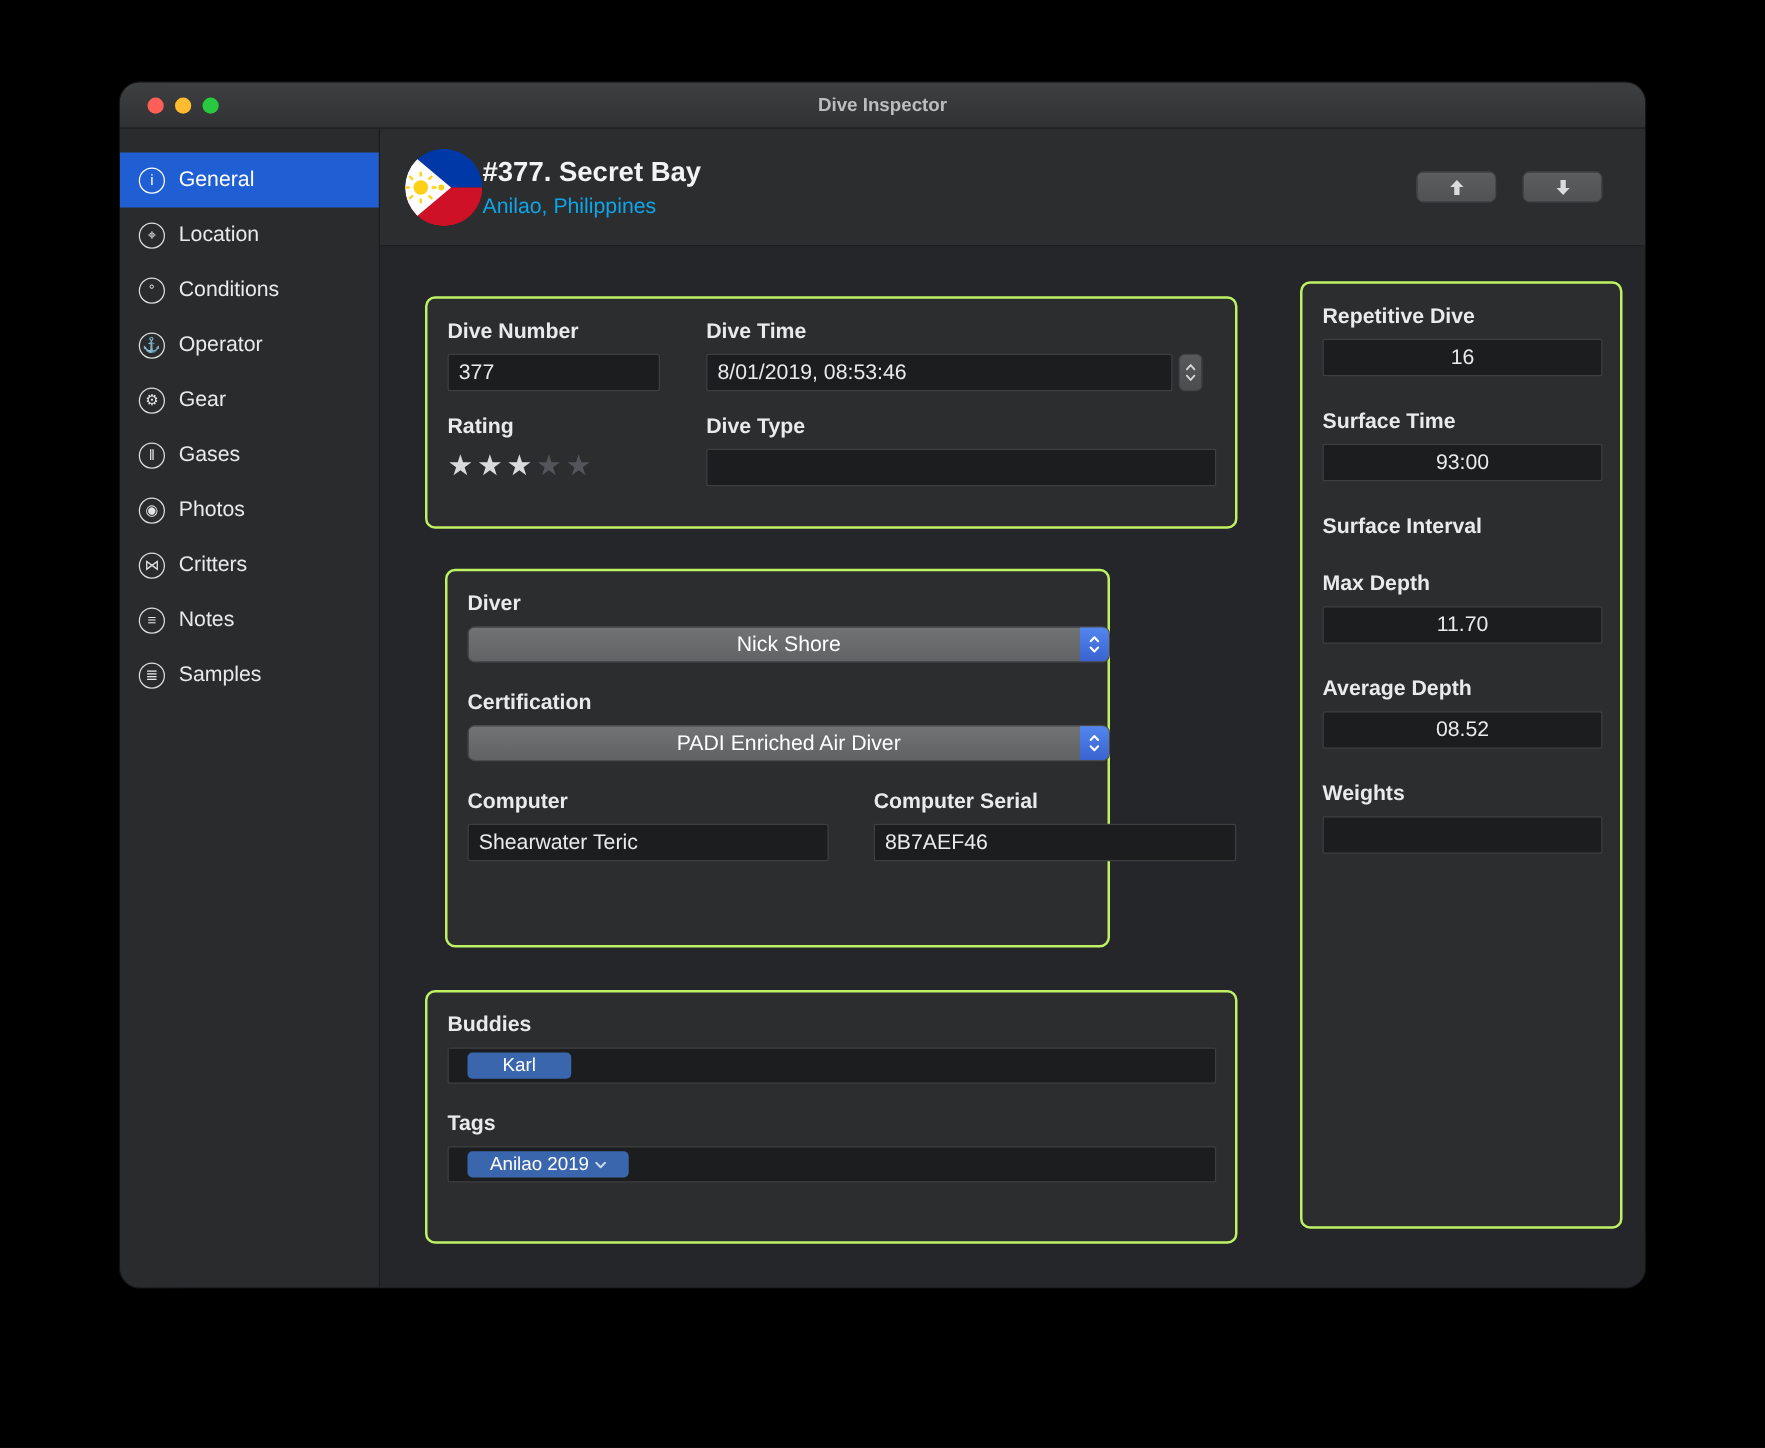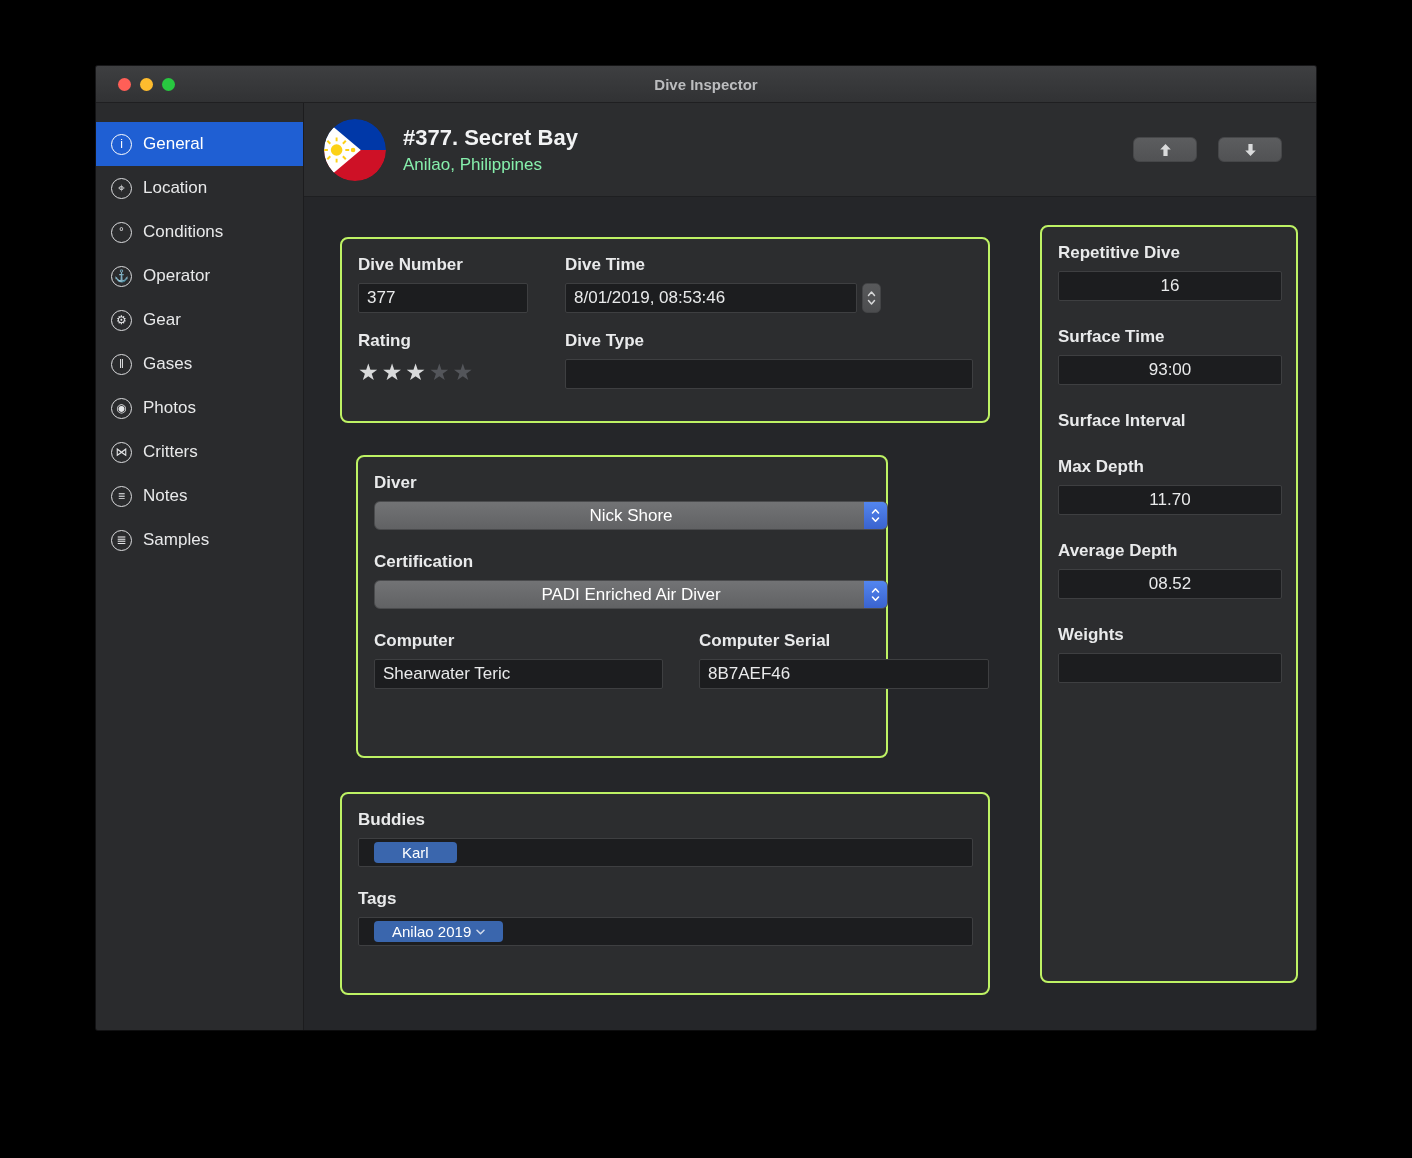--- a/index.html
+++ b/index.html
@@ -1,20 +1,20 @@
 <!DOCTYPE html>
 <html><head>
 <meta charset="utf-8">
 <style>
   * { box-sizing: border-box; margin: 0; padding: 0; }
   html,body { width:1412px; height:1158px; background:#000; font-family:"Liberation Sans", sans-serif; }
   .stage { position:relative; width:1412px; height:1158px; background:#000; overflow:hidden; }
 
   .window { position:absolute; left:96px; top:66px; width:1220px; height:964px;
-            background:#27282a; border-radius:2px; overflow:hidden;
+            background:#27282a; border-radius:16px; overflow:hidden;
             box-shadow:0 22px 70px rgba(0,0,0,.7), 0 0 0 1px #1a1a1c; }
 
   
   .titlebar { position:relative; height:37px; background:linear-gradient(#3e3f41,#313234);
               border-bottom:1px solid #1f1f21; }
   .titlebar-title { position:absolute; left:0; right:0; top:0; height:37px; line-height:37px;
                     text-align:center; color:#bcbdbf; font-size:15px; font-weight:700; }
   .traffic { position:absolute; left:22px; top:12px; display:flex; gap:9px; }
   .light { width:13px; height:13px; border-radius:50%; }
   .light.red { background:#ff5f57; } .light.yellow { background:#febc2e; } .light.green { background:#28c840; }
@@ -29,43 +29,43 @@
              display:flex; align-items:center; justify-content:center; font-size:12px; line-height:1;
              color:#e4e5e7; }
   .sb-item.selected .sb-icon { border-color:#fff; color:#fff; }
 
   .main { flex:1; display:flex; flex-direction:column; background:#252629; }
 
   
   .header { height:94px; flex:none; background:#2c2d2f; border-bottom:1px solid #1e1f21;
             display:flex; align-items:center; padding:0 20px; }
   .flag { width:62px; height:62px; flex:none; border-radius:50%; overflow:hidden; }
-  .header-text { margin-left:17px; }
+  .header-text { }
   .header-title { font-size:22px; font-weight:700; color:#f2f3f4; }
-  .header-subtitle { font-size:17px; color:#86efac; margin-top:4px; }
+  .header-subtitle { font-size:17px; color:#0ea5e9; margin-top:4px; }
   .header-buttons { margin-left:auto; display:flex; gap:21px; padding-right:14px; }
   .nav-btn { width:64px; height:25px; border-radius:6px; background:linear-gradient(#5c5d5f,#515254);
              border:1px solid #464749; display:flex; align-items:center; justify-content:center; cursor:default; }
 
   
   .content { position:relative; flex:1; background:#252629; }
   .box { position:absolute; background:#2c2d2f; border:2px solid #bef264; border-radius:8px; padding:16px; }
   .box1 { left:36px; top:40px; width:650px; height:186px; }
   .box2 { left:52px; top:258px; width:532px; height:303px; }
   .box3 { left:36px; top:595px; width:650px; height:203px; }
   .statsbox { left:736px; top:28px; width:258px; height:758px; }
 
   .flabel { font-size:17px; font-weight:700; color:#e9eaeb; margin-bottom:8px; }
   .field { height:30px; background:#1c1d1f; border:1px solid #3e3f41; border-radius:2px;
            color:#e9eaeb; font-size:17px; font-family:"Liberation Sans", sans-serif;
            padding:0 8px; outline:none; display:block; }
   .row { display:flex; }
   .colA { width:170px; flex:none; }
   .colB { margin-left:37px; flex:none; }
-  .w170 { width:170px; } .w320 { width:292px; } .w408 { width:408px; }
+  .w170 { width:170px; } .w320 { width:373px; } .w408 { width:408px; }
   .w289 { width:289px; } .w290 { width:290px; } .w224 { width:224px;text-align:center; }
   .mt18 { margin-top:18px; }
 
   .field-row { display:flex; align-items:stretch; }
   .stepper { width:19px; height:30px; margin-left:5px; background:linear-gradient(#58595b,#4c4d4f);
              border:1px solid #434446; border-radius:5px; display:flex; align-items:center;
              justify-content:center; cursor:default; }
 
   .stars { margin-top:10px; font-size:23px; letter-spacing:3px; line-height:1; }
   .star { color:#53555a; cursor:default; }

